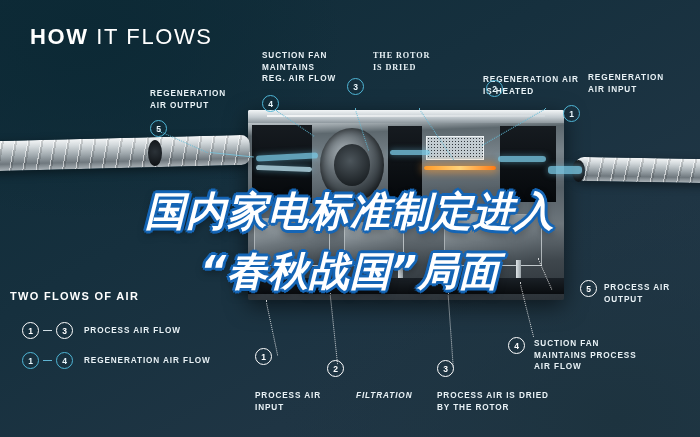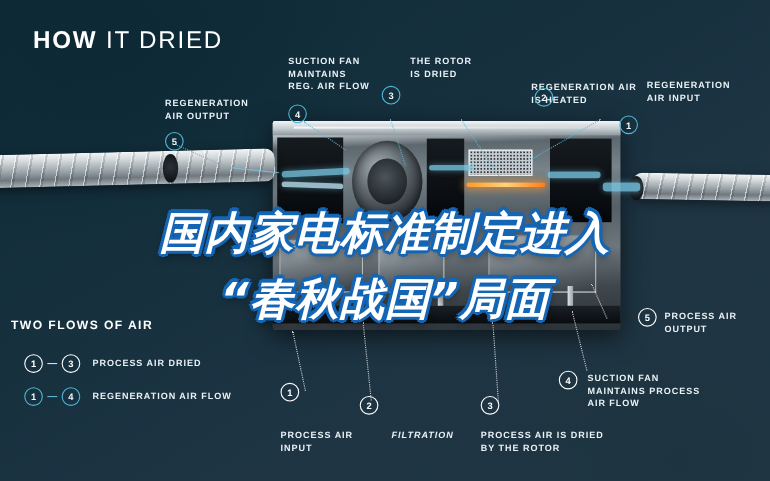--- a/index.html
+++ b/index.html
@@ -104,21 +104,21 @@
       0 4px 8px rgba(0,0,0,.55);}
   .cn.l1{top:184px;text-align:center;}
   .cn.l2{top:244px;}
 </style>
 </head>
 <body>
 
 <div id="stage">
 
   <div class="title">
-    <span class="b">HOW</span><span class="l"> IT DRIED</span>
+    <span class="b">HOW</span><span class="l"> IT FLOWS</span>
   </div>
 
   <div id="machine">
     <div class="mbody"></div>
     <div class="mtop"></div>
 
     <div class="dark" style="left:4px;top:15px;width:60px;height:78px;"></div>
     <div class="rotor" style="left:72px;top:18px;width:64px;height:74px;"></div>
     <div class="dark" style="left:140px;top:16px;width:34px;height:74px;"></div>
     <div class="mesh" style="left:178px;top:26px;width:56px;height:22px;"></div>
@@ -161,21 +161,21 @@
 
   <div class="lbl" style="left:150px;top:88px;">REGENERATION
 AIR OUTPUT</div>
   <div class="mk c" style="left:150px;top:120px;">5</div>
 
   <div class="lbl" style="left:262px;top:50px;">SUCTION FAN
 MAINTAINS
 REG. AIR FLOW</div>
   <div class="mk c" style="left:262px;top:95px;">4</div>
 
-  <div class="lbl" style="left:373px;top:50px;">THE ROTOR
+  <div class="lbl" style="left:373px;top:50px;font-family:Liberation Serif, serif;">THE ROTOR
 IS DRIED</div>
   <div class="mk c" style="left:347px;top:78px;">3</div>
 
   <div class="lbl" style="left:483px;top:50px;margin-top:24px;">REGENERATION AIR
 IS HEATED</div>
   <div class="mk c" style="left:486px;top:80px;">2</div>
 
   <div class="lbl" style="left:588px;top:72px;">REGENERATION
 AIR INPUT</div>
   <div class="mk c" style="left:563px;top:105px;">1</div>
@@ -199,21 +199,21 @@
   <div class="mk w" style="left:255px;top:348px;">1</div>
   <div class="lbl" style="left:255px;top:390px;">PROCESS AIR
 INPUT</div>
 
   <div class="legend-title">TWO FLOWS OF AIR</div>
 
   <div class="lg-row" style="top:322px;">
     <span class="mk w">1</span>
     <span class="lg-dash"></span>
     <span class="mk w">3</span>
-    <span class="lg-txt">PROCESS AIR DRIED</span>
+    <span class="lg-txt">PROCESS AIR FLOW</span>
   </div>
 
   <div class="lg-row" style="top:352px;">
     <span class="mk c">1</span>
     <span class="lg-dash c"></span>
     <span class="mk c">4</span>
     <span class="lg-txt">REGENERATION AIR FLOW</span>
   </div>
 
   <div class="cn l1">国内家电标准制定进入</div>

